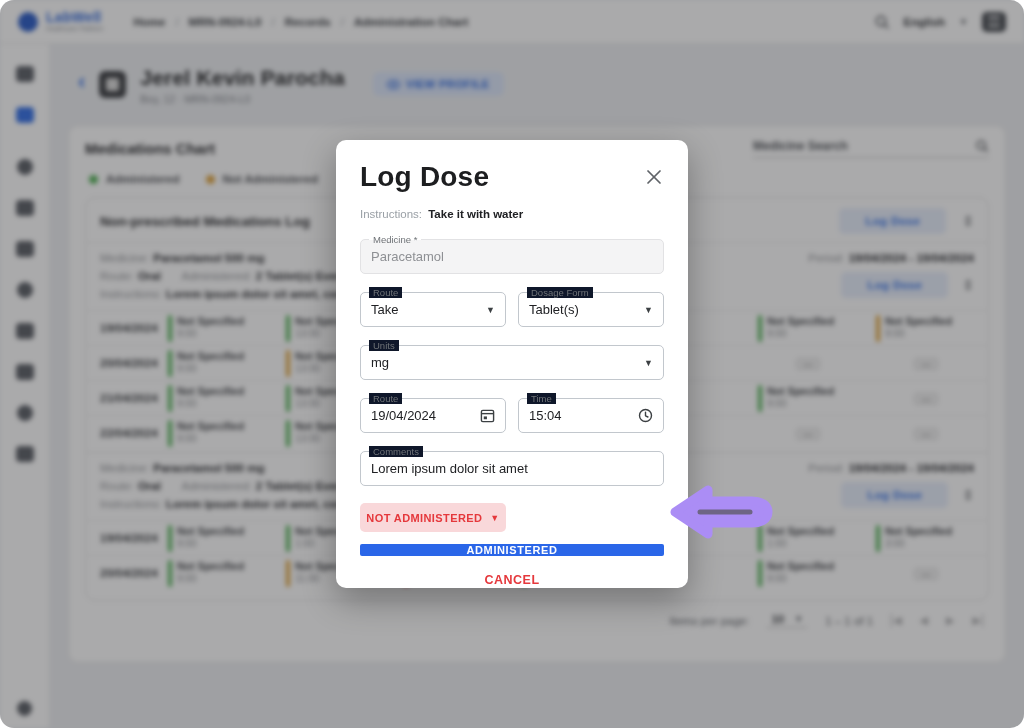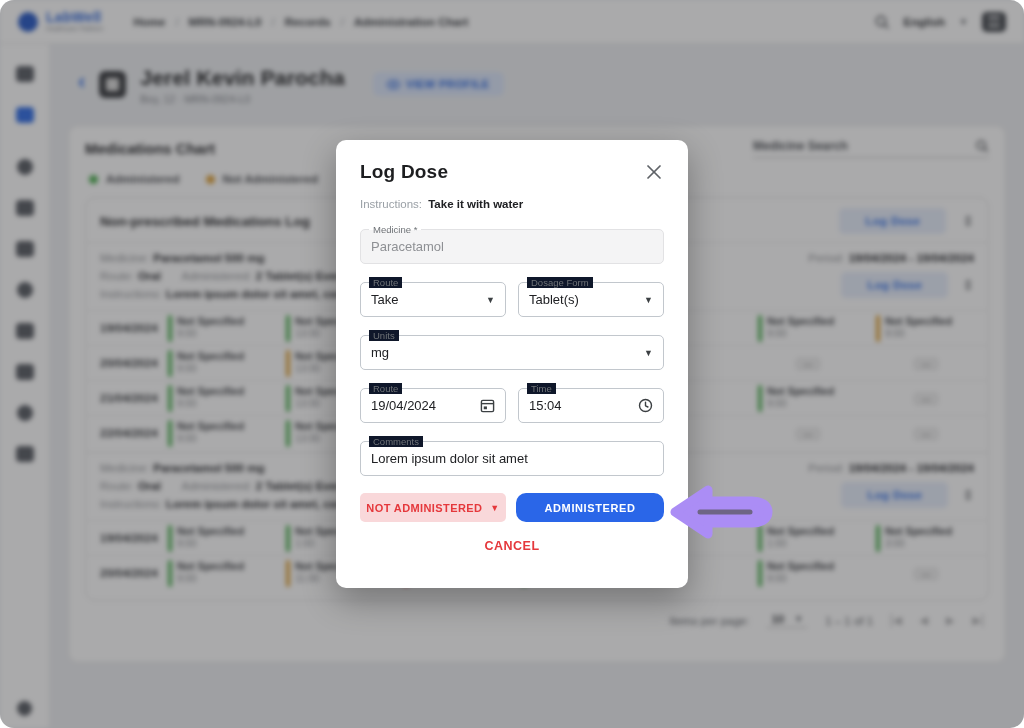--- a/index.html
+++ b/index.html
@@ -84,42 +84,42 @@
   .pagination { display:flex; align-items:center; justify-content:flex-end; gap:18px; margin-top:12px; padding-right:6px; font-size:11.5px; color:#5a5d62; }
   .ipp-box { display:flex; align-items:center; gap:10px; border-bottom:1px solid #bdbdbd; padding:0 4px 2px; font-weight:600; color:#3a3c40; }
   .pg-ic { color:#3f4145; font-size:11px; display:flex; align-items:center; }
   .pg-ic .bar-l { border-left:1.6px solid #3f4145; padding-left:1px; }
   .pg-ic .bar-r { border-right:1.6px solid #3f4145; padding-right:1px; }
   .pg-ic.dis { opacity:.45; }
 
   
   .modal { position:absolute; left:336px; top:140px; width:352px; height:448px; background:#fff; border-radius:10px; z-index:10; box-shadow:0 12px 34px rgba(0,0,0,.32); padding:0 24px; }
   .m-head { display:flex; align-items:center; justify-content:space-between; margin-top:21px; }
-  .m-title { font-size:19px; font-weight:bold; color:#1d1e20; letter-spacing:.2px; }
+  .m-title { font-size:28px; font-weight:bold; color:#1d1e20; letter-spacing:.2px; }
   .m-close { width:20px; height:20px; cursor:pointer; }
   .m-instr { margin-top:15px; font-size:11.5px; }
   .mi-label { color:#9aa0a6; }
   .mi-val { color:#202124; font-weight:bold; margin-left:3px; }
 
   .fld { position:relative; border:1px solid #c2c7cd; border-radius:5px; height:35px; display:flex; align-items:center; padding:0 10px; background:#fff; }
   .fld .flabel { position:absolute; top:-6px; left:8px; background:#0f172a; padding:0 4px; font-size:9.5px; color:#6f7377; line-height:11px; }
   .fld.disabled { background:#f4f4f5; border-color:#e2e2e4; }
   .fld.disabled .flabel { background:linear-gradient(180deg,#fff 52%,#f4f4f5 48%); }
   .fld .fval { font-size:13px; color:#202124; border:none; outline:none; background:transparent; width:100%; font-family:"Liberation Sans", sans-serif; padding:0; }
   .fld.disabled .fval { color:#8e9094; }
   .fld .caret { margin-left:auto; font-size:9px; color:#3c4043; }
   .fld .ficon { margin-left:auto; display:flex; }
   .frow { display:flex; gap:12px; margin-top:18px; }
   .frow .fld { flex:1; }
   .m-medicine { margin-top:19px; }
 
-  .m-btnrow { display:flex; gap:10px; margin-top:17px; }
+  .m-btnrow { display:flex; gap:0; margin-top:17px;flex-direction:column; }
   .btn-notadmin { width:146px; height:29px; background:#f9d8da; color:#e5383c; font-size:11px; font-weight:bold; letter-spacing:.4px; border:none; border-radius:5px; display:flex; align-items:center; justify-content:center; gap:8px; cursor:pointer; font-family:"Liberation Sans", sans-serif; }
   .btn-notadmin .caret { font-size:9px; }
-  .btn-admin { flex:1; height:29px; background:#2a66e8; color:#fff; font-size:11px; font-weight:bold; letter-spacing:.6px; border:none; border-radius:10px; cursor:pointer; font-family:"Liberation Sans", sans-serif; }
+  .btn-admin { flex:1; height:29px; background:#2a66e8; color:#fff; font-size:11px; font-weight:bold; letter-spacing:.6px; border:none; border-radius:2px; cursor:pointer; font-family:"Liberation Sans", sans-serif;margin-top:12px; }
   .btn-cancel { display:block; margin:17px auto 12px; background:none; border:none; color:#e5383c; font-size:12.5px; font-weight:bold; letter-spacing:.5px; cursor:pointer; font-family:"Liberation Sans", sans-serif; }
 
   .arrow-annot { position:absolute; left:668px; top:483px; z-index:20; }
 </style>
 </head>
 <body>
 
 <div class="frame">
 
   <div class="app-bg">

